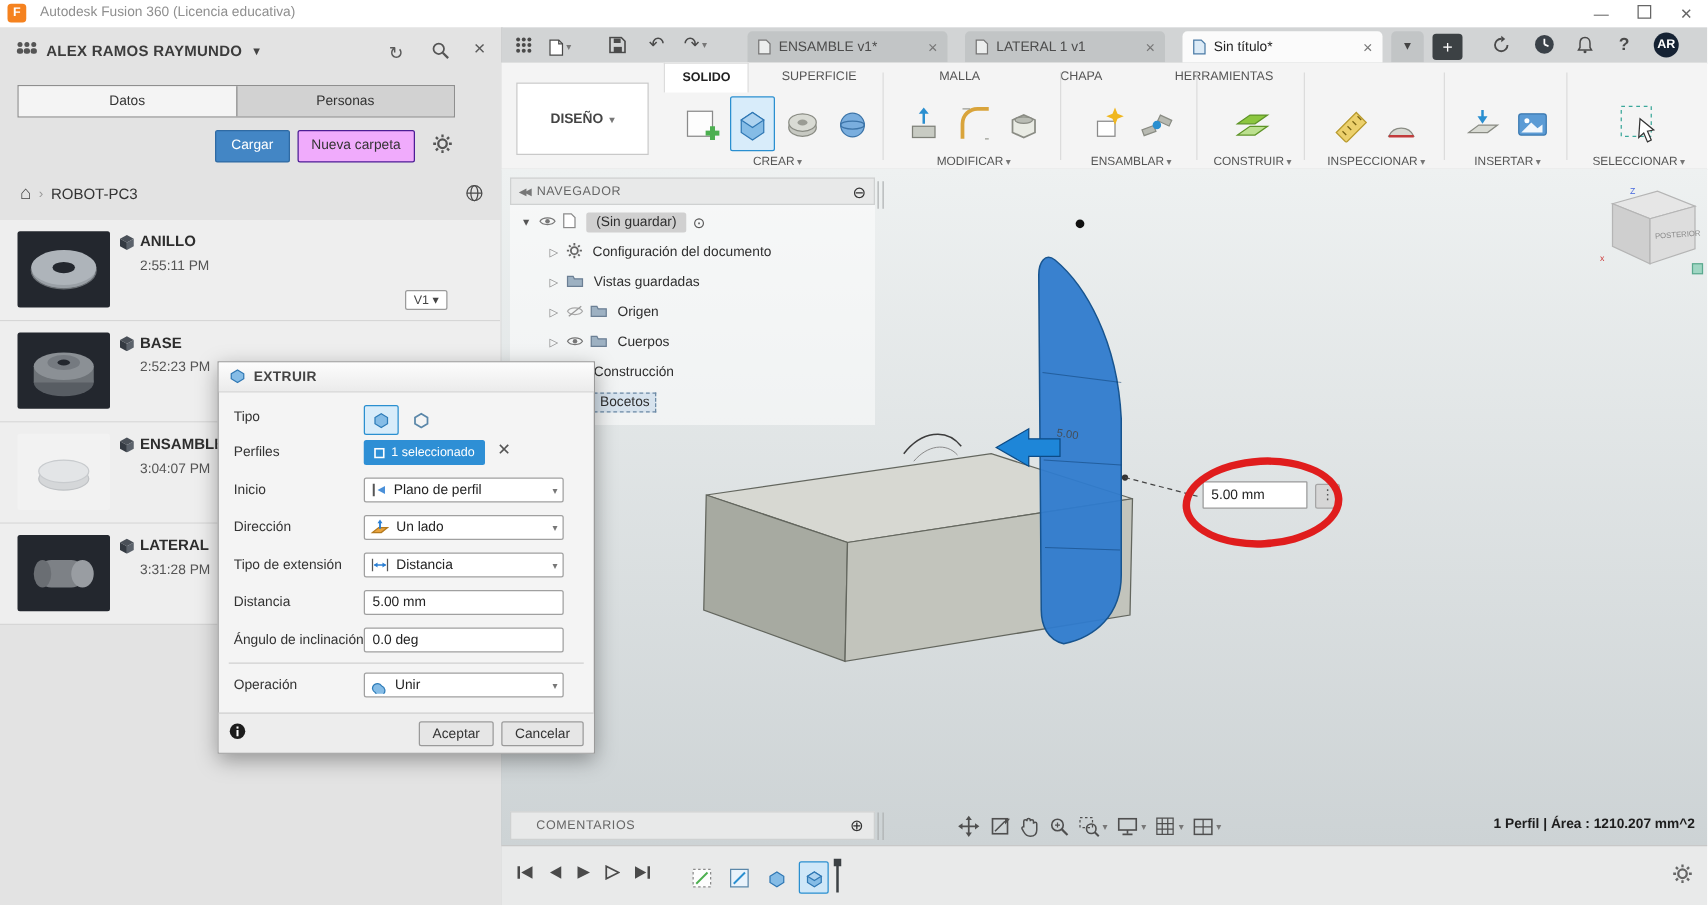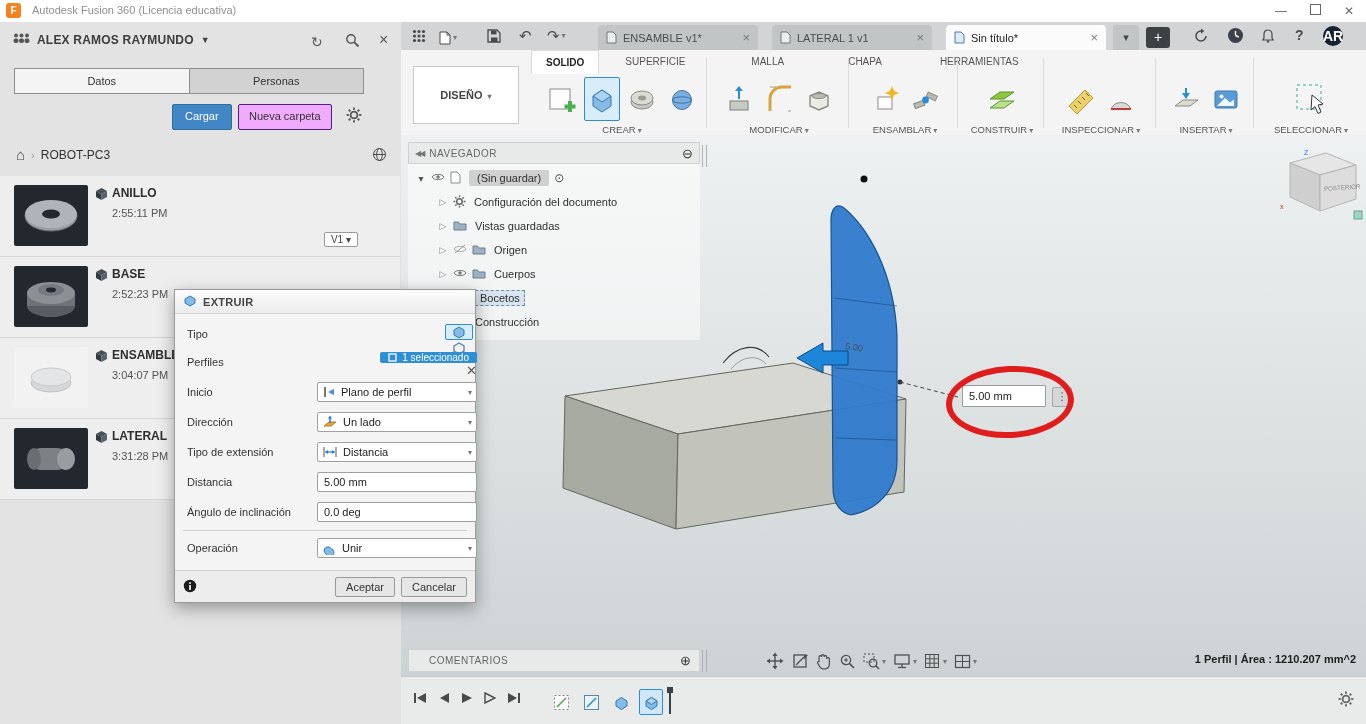--- a/index.html
+++ b/index.html
@@ -49,21 +49,21 @@
   .doctab{top:3px;height:25px;width:160px;border-radius:4px 4px 0 0;display:flex;align-items:center;
     padding:0 8px;box-sizing:border-box;cursor:pointer;}
   .doctab.inactive{background:#c2c5c6;color:#4c4c4c;}
   .doctab.active{background:#fbfbfb;color:#222;}
   .doctab .lbl{flex:1;margin-left:6px;white-space:nowrap;overflow:hidden;font-size:11px;}
   .doctab .close{color:#777;font-size:13px;margin-left:4px;}
   .tab-caret{top:3px;width:26px;height:25px;background:#c2c5c6;border-radius:4px 4px 0 0;text-align:center;
     line-height:25px;color:#444;cursor:pointer;}
   .tab-plus{top:5px;width:24px;height:21px;background:#3c4144;border-radius:3px;color:#fff;text-align:center;
     line-height:21px;font-size:14px;cursor:pointer;}
-  .avatar{top:4px;width:20px;height:20px;border-radius:50%;background:#152233;color:#fff;font-size:14px;
+  .avatar{top:4px;width:20px;height:20px;border-radius:50%;background:#152233;color:#fff;font-size:10px;
     text-align:center;line-height:20px;font-weight:bold;cursor:pointer;}
 
   
   #ribbon{left:401px;top:50px;width:965px;height:85px;background:#f4f4f4;border-bottom:1px solid #cfcfcf;}
   #ws-btn{left:12px;top:16px;width:104px;height:56px;background:#fff;border:1px solid #c9c9c9;
     text-align:center;cursor:pointer;}
   #ws-btn .t{line-height:56px;font-weight:bold;font-size:11px;color:#444;}
   #ribbontabs{left:130px;top:0px;height:24px;display:flex;}
   .rtab{padding:0 14px;line-height:24px;font-size:10px;color:#555;cursor:pointer;white-space:nowrap;}
   .rtab.active{background:#ffffff;border:1px solid #dcdcdc;border-bottom:none;color:#222;font-weight:bold;}
@@ -116,21 +116,21 @@
   #tl-gear{right:12px;top:14px;cursor:pointer;}
 
   
   #dialog{left:174px;top:289px;width:300px;height:312px;background:#f4f4f4;border:1px solid #9a9a9a;
     box-shadow:0 5px 16px rgba(0,0,0,.35);z-index:50;}
   #dlg-hdr{left:0;top:0;width:100%;height:24px;background:linear-gradient(#fdfdfd,#ebebeb);
     border-bottom:1px solid #d5d5d5;display:flex;align-items:center;padding:0 8px;box-sizing:border-box;gap:6px;}
   #dlg-hdr .t{font-size:11px;font-weight:bold;color:#444;letter-spacing:.3px;}
   .drow{position:absolute;left:0;width:100%;height:24px;}
   .dlabel{position:absolute;left:12px;top:4px;font-size:11px;color:#333;}
-  .dctrl{position:absolute;left:138px;top:0;width:164px;height:24px;display:flex;align-items:flex-end;flex-direction:column;}
+  .dctrl{position:absolute;left:116px;top:0;width:164px;height:24px;display:flex;align-items:flex-start;}
   .dropdown{width:160px;height:20px;background:#fff;border:1px solid #a0a0a0;border-radius:2px;display:flex;
     align-items:center;padding:0 4px;box-sizing:border-box;gap:5px;cursor:pointer;}
   .dropdown .v{flex:1;font-size:11px;color:#222;white-space:nowrap;}
   .dinput{width:160px;height:20px;background:#fff;border:1px solid #a0a0a0;border-radius:2px;box-sizing:border-box;
     font-family:"Liberation Sans",sans-serif;font-size:11px;padding:0 6px;color:#222;}
   .chip{height:20px;background:#2e8fd5;border-radius:2px;color:#fff;font-size:10px;display:flex;align-items:center;
     gap:5px;padding:0 8px;cursor:pointer;}
   .typebox{width:26px;height:22px;display:flex;align-items:center;justify-content:center;border:1px solid transparent;
     cursor:pointer;margin-right:4px;}
   .typebox.sel{background:#d8ecfa;border:1px solid #2a8fd0;border-radius:2px;}
@@ -650,33 +650,33 @@
               <path d="M1 2 L5.5 2 L6.5 4 L13 4 L13 10 L1 10 Z" fill="#9db1c2" stroke="#6b7f94"></path>
             </svg>
         </span>
         <span class="lbl">Cuerpos</span>
       </div>
       <div class="trow child">
         <span class="tw">▷</span>
         <span>
           <svg width="14" height="11">
               <path d="M1 2 L5.5 2 L6.5 4 L13 4 L13 10 L1 10 Z" fill="#9db1c2" stroke="#6b7f94"></path>
-              <line x1="4" y1="9" x2="10" y2="5" stroke="#3f7f3f" stroke-width="1.4"></line>
-            </svg>
-        </span>
-        <span class="lbl sel-dashed">Bocetos</span>
+            </svg>
+        </span>
+        <span class="lbl">Construcción</span>
       </div>
       <div class="trow child">
         <span class="tw">▷</span>
         <span>
           <svg width="14" height="11">
               <path d="M1 2 L5.5 2 L6.5 4 L13 4 L13 10 L1 10 Z" fill="#9db1c2" stroke="#6b7f94"></path>
-            </svg>
-        </span>
-        <span class="lbl">Construcción</span>
+              <line x1="4" y1="9" x2="10" y2="5" stroke="#3f7f3f" stroke-width="1.4"></line>
+            </svg>
+        </span>
+        <span class="lbl sel-dashed">Bocetos</span>
       </div>
     </div>
 
     <input id="diminput" class="abs" value="5.00 mm" style="">
     <div id="dimkebab" class="abs">⋮</div>
     <div id="redcircle" class="abs"></div>
 
     <div id="commentsbar" class="abs">
       <span class="ttl">COMENTARIOS</span>
       <span class="circbtn">⊕</span>

